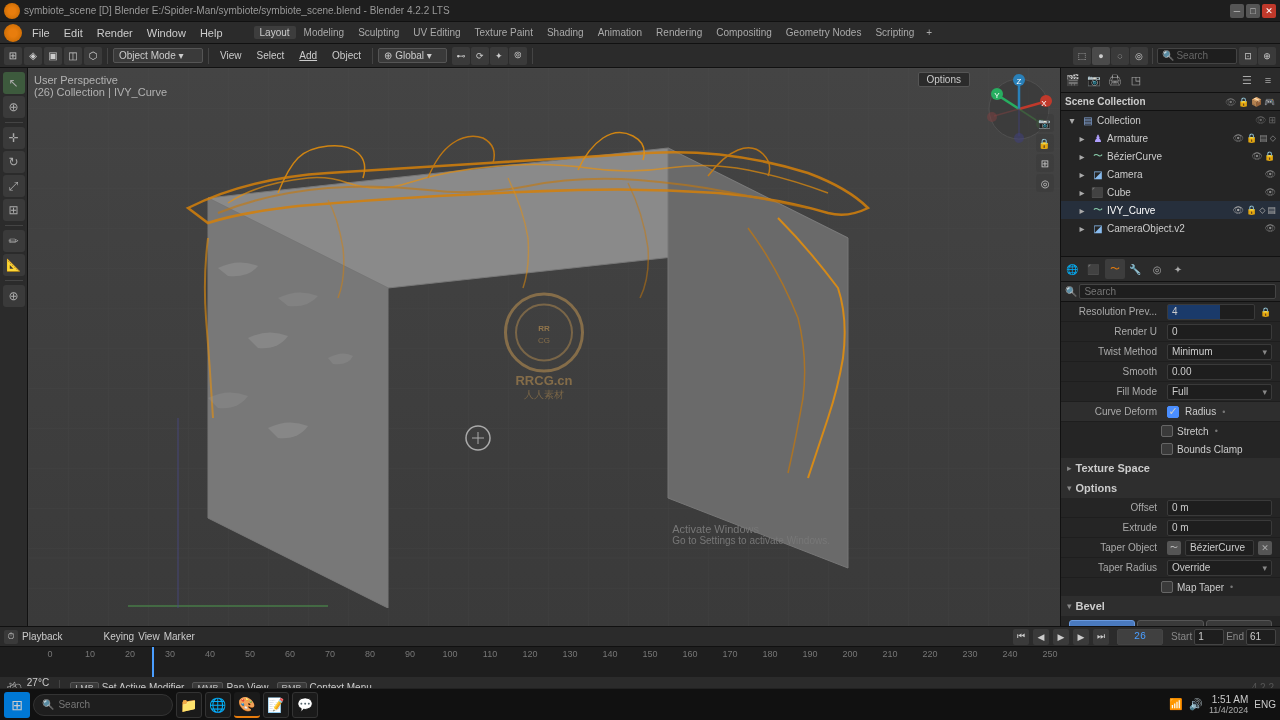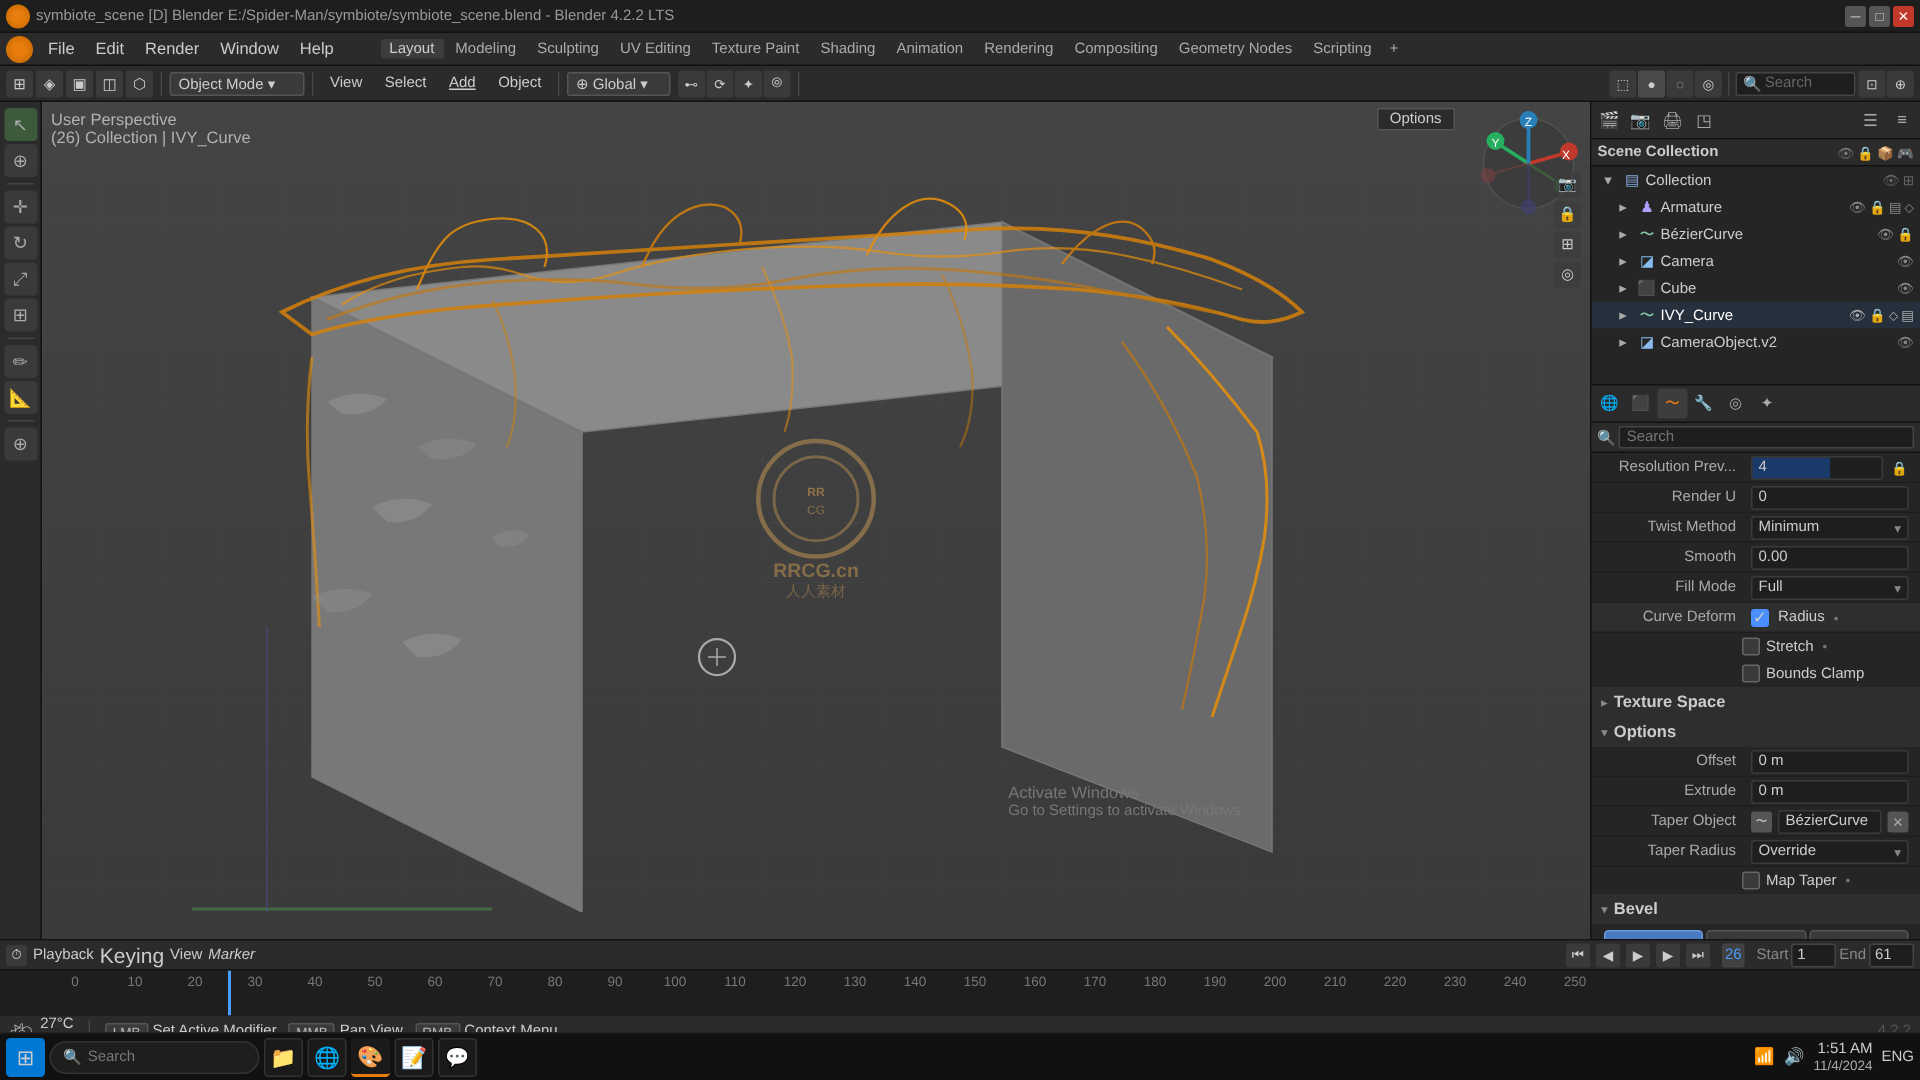--- a/index.html
+++ b/index.html
@@ -834,32 +834,32 @@
 
     </div>
   </div>
 
 </div>
 
 <div class="timeline-area">
   <div class="timeline-header">
     <div style="width:14px;height:14px;background:#3a3a3a;border-radius:2px;display:flex;align-items:center;justify-content:center;font-size:9px;">⏱</div>
     <span style="font-size:10px;color:#ccc;">Playback</span>
-    <span style="font-size:14px;color:#ccc;">Keying</span>
+    <span style="font-size:10px;color:#ccc;margin-left:37px;">Keying</span>
     <span style="font-size:10px;color:#ccc;">View</span>
-    <span style="font-size:10px;color:#ccc;font-style:italic;">Marker</span>
+    <span style="font-size:10px;color:#ccc;">Marker</span>
     <div style="margin-left:auto;display:flex;align-items:center;gap:4px;">
       <div style="width:16px;height:16px;background:#3a3a3a;border-radius:2px;display:flex;align-items:center;justify-content:center;font-size:9px;cursor:pointer;">⏮</div>
       <div style="width:16px;height:16px;background:#3a3a3a;border-radius:2px;display:flex;align-items:center;justify-content:center;font-size:9px;cursor:pointer;">◀</div>
       <div style="width:16px;height:16px;background:#3a3a3a;border-radius:2px;display:flex;align-items:center;justify-content:center;font-size:9px;cursor:pointer;">▶</div>
       <div style="width:16px;height:16px;background:#3a3a3a;border-radius:2px;display:flex;align-items:center;justify-content:center;font-size:9px;cursor:pointer;">▶</div>
       <div style="width:16px;height:16px;background:#3a3a3a;border-radius:2px;display:flex;align-items:center;justify-content:center;font-size:9px;cursor:pointer;">⏭</div>
     </div>
 
-    <div style="background:#404040;border:1px solid #444;border-radius:2px;height:16px;display:flex;align-items:center;padding:0 1px;font-size:10px;color:#4a9eff;margin:0 4px;">26</div>
+    <div style="background:#404040;border:1px solid #444;border-radius:2px;height:16px;display:flex;align-items:center;padding:0 16px;font-size:10px;color:#4a9eff;margin:0 4px;font-family:Liberation Mono, monospace;">26</div>
 
     <div style="display:flex;align-items:center;gap:2px;">
       <span style="font-size:10px;color:#888;">Start</span>
       <div style="background:#1e1e1e;border:1px solid #444;border-radius:2px;height:16px;width:30px;display:flex;align-items:center;padding:0 3px;font-size:10px;color:#ccc;">1</div>
       <span style="font-size:10px;color:#888;">End</span>
       <div style="background:#1e1e1e;border:1px solid #444;border-radius:2px;height:16px;width:30px;display:flex;align-items:center;padding:0 3px;font-size:10px;color:#ccc;">61</div>
     </div>
   </div>
 
   <div class="timeline-content">

